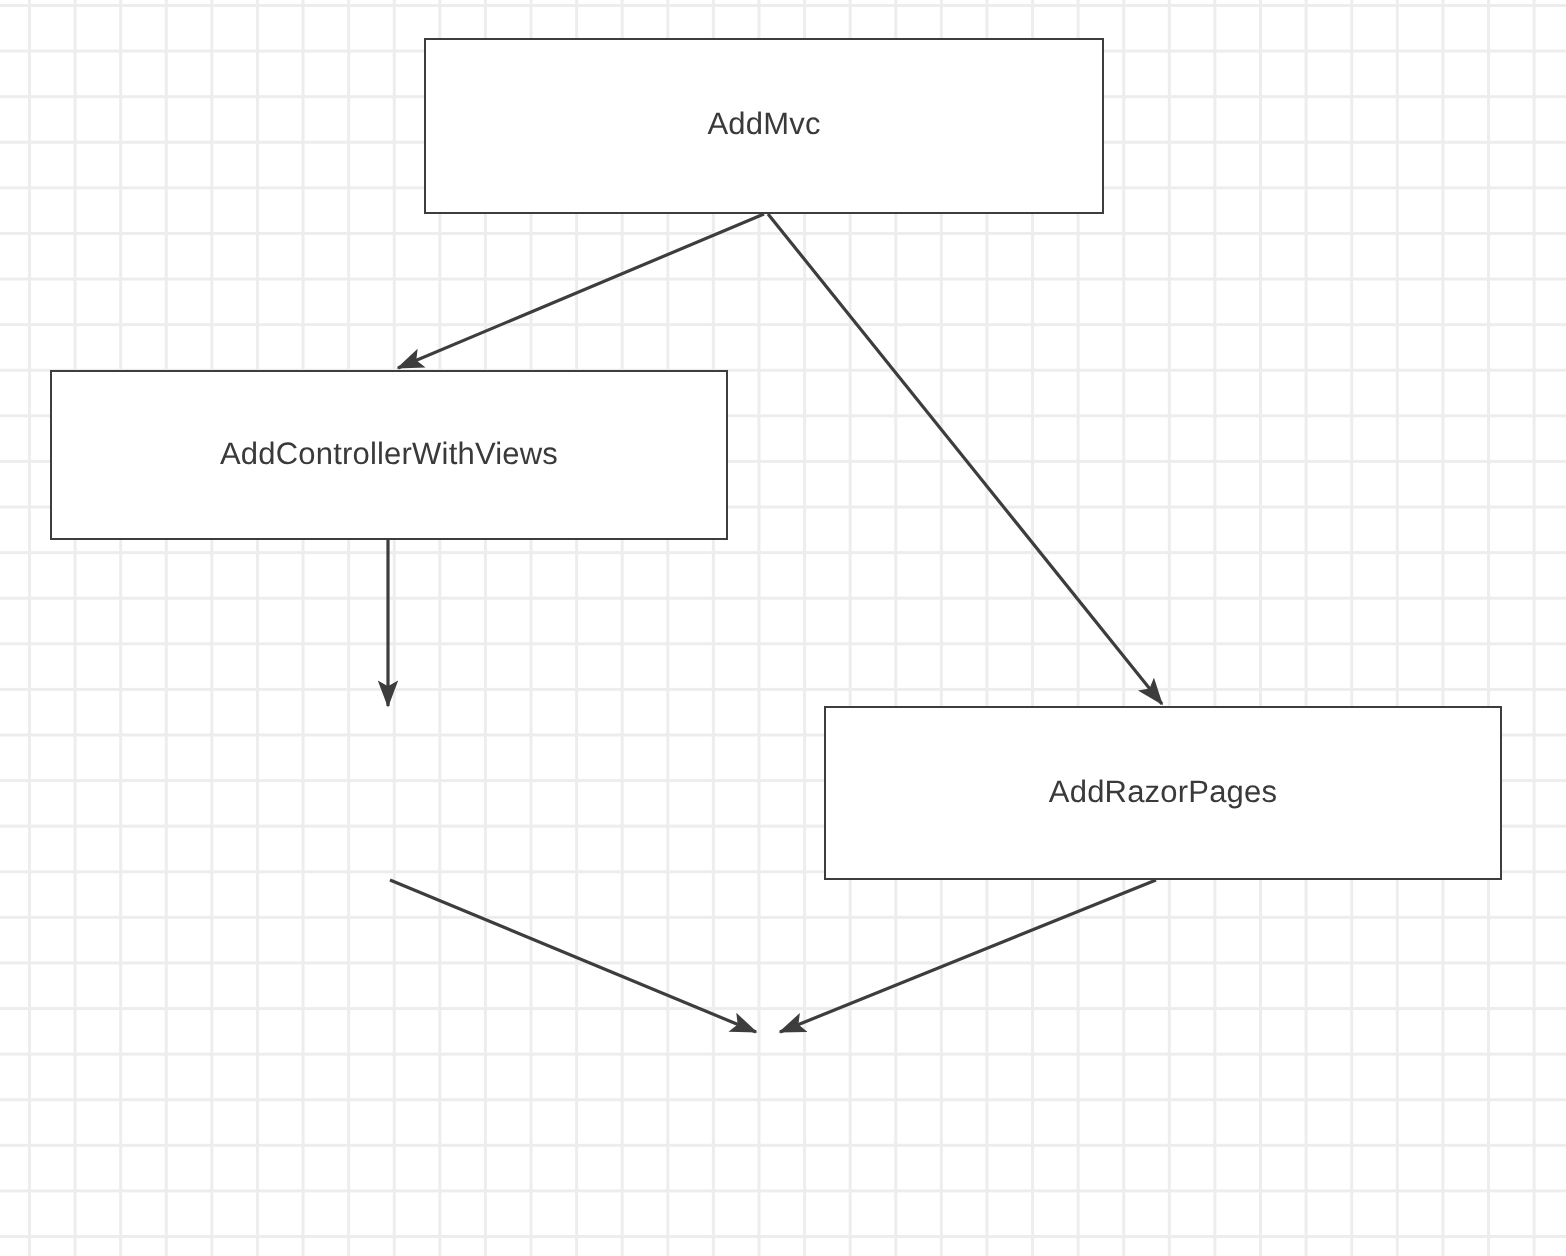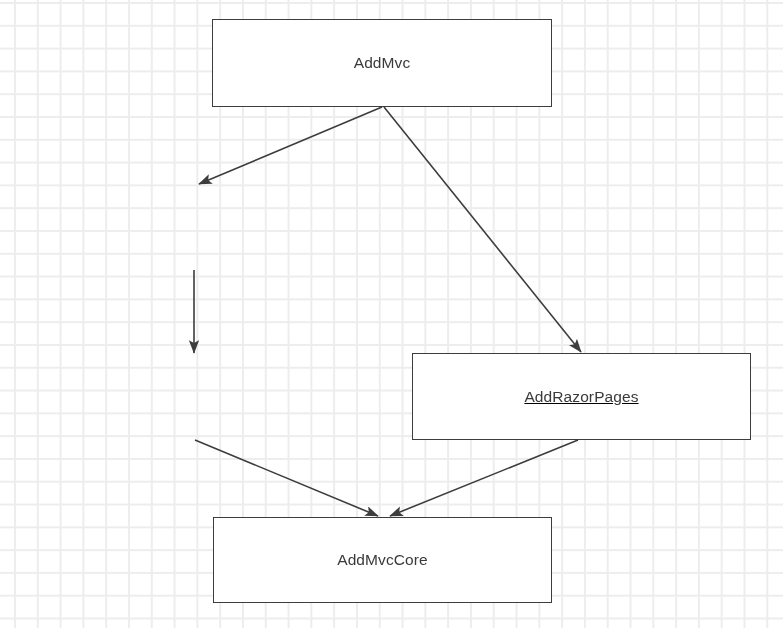--- a/index.html
+++ b/index.html
@@ -65,23 +65,23 @@
         <line x1="194" y1="270" x2="194" y2="353" marker-end="url(#arrow)" stroke="#3d3d3d"></line>
         <line x1="195" y1="440" x2="378" y2="516" marker-end="url(#arrow)" stroke="#3d3d3d"></line>
         <line x1="578" y1="440" x2="390" y2="516" marker-end="url(#arrow)" stroke="#3d3d3d"></line>
       </g>
   </svg>
 
   <div class="node" style="left: 212px; top: 19px; width: 340px; height: 88px; border-color: rgb(61, 61, 61); background: rgb(255, 255, 255);">
     <span class="node-label">AddMvc</span>
   </div>
 
+  <div class="node" style="left: 25px; top: 185px; width: 339px; height: 85px; border-color: rgb(61, 61, 61); background: rgb(255, 255, 255);">
+    <span class="node-label">AddControllerWithViews</span>
+  </div>
 
 
-  <div class="node" style="left: 412px; top: 353px; width: 339px; height: 87px; border-color: rgb(61, 61, 61); background: rgb(255, 255, 255); text-decoration: underline;">
+  <div class="node" style="left: 412px; top: 353px; width: 339px; height: 87px; border-color: rgb(61, 61, 61); background: rgb(255, 255, 255);">
     <span class="node-label">AddRazorPages</span>
   </div>
 
-  <div class="node" style="left: 213px; top: 517px; width: 339px; height: 86px; border-color: rgb(61, 61, 61); background: rgb(255, 255, 255);">
-    <span class="node-label">AddMvcCore</span>
-  </div>
 
 </div>
 
 </body></html>

